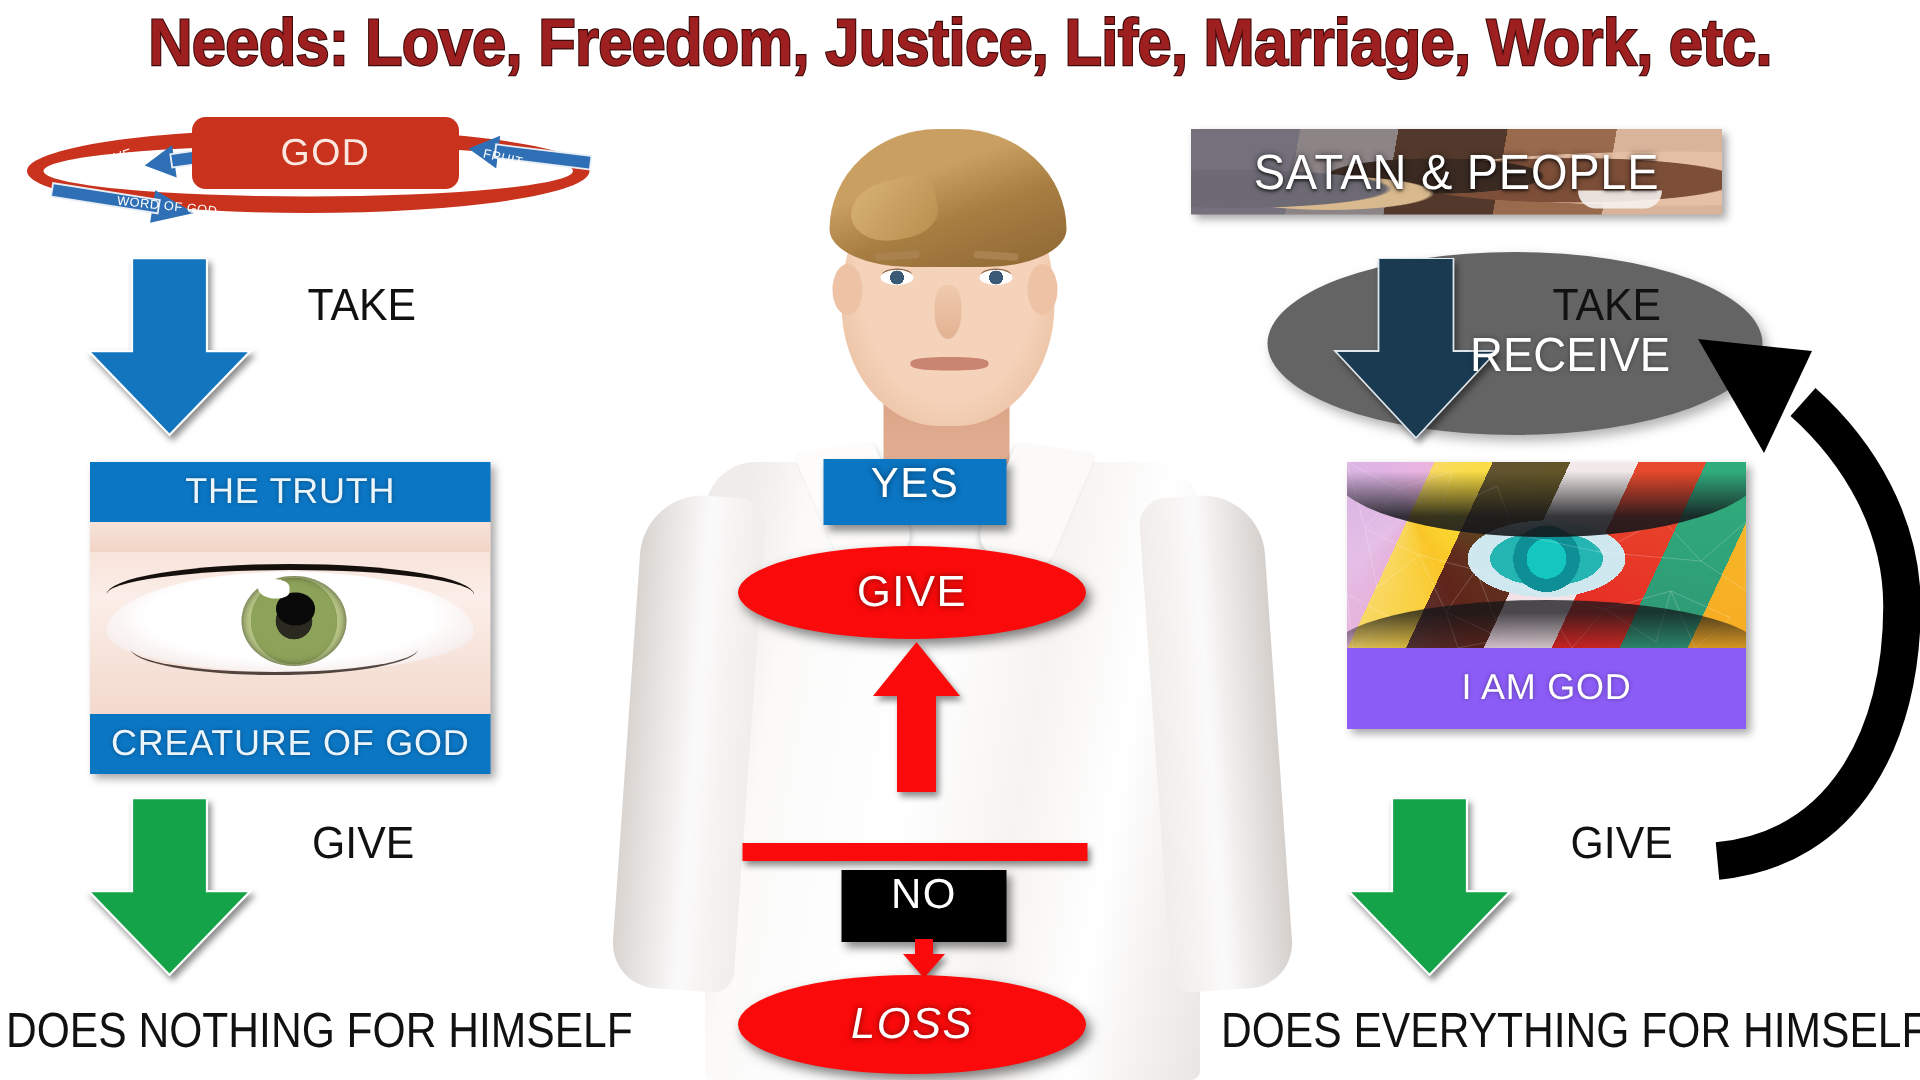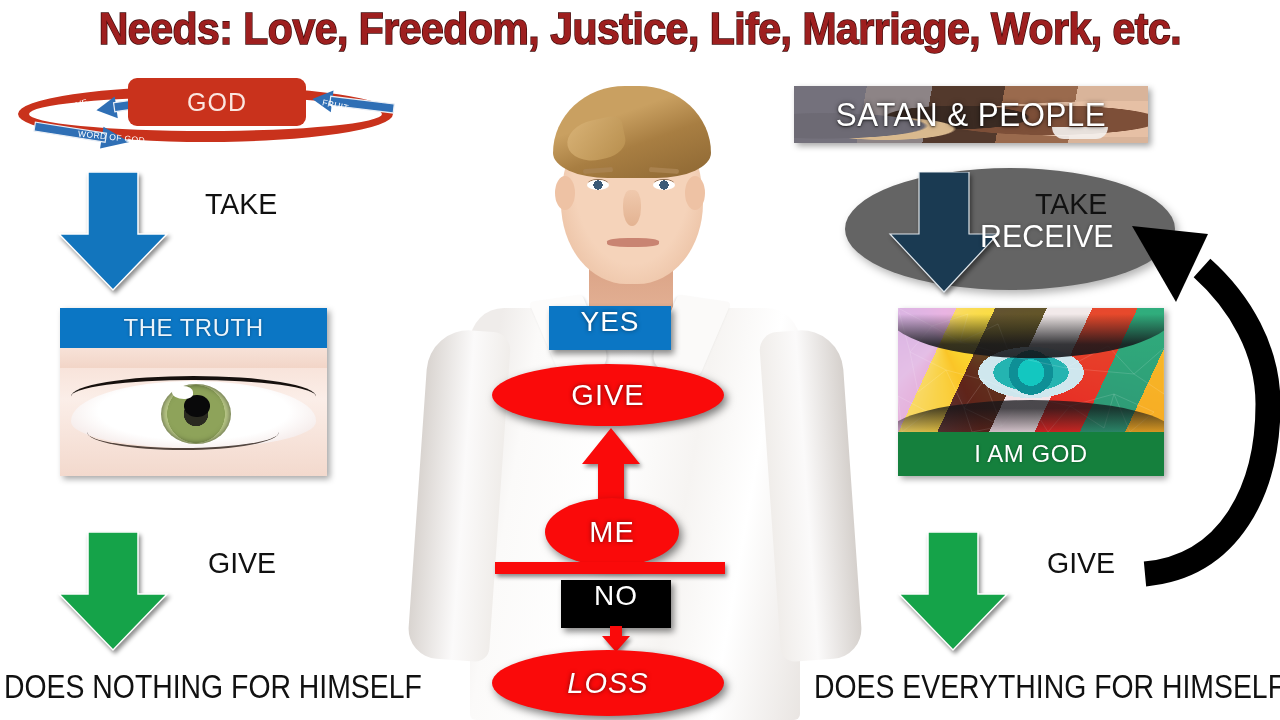--- a/index.html
+++ b/index.html
@@ -296,20 +296,21 @@
     <div class="cap" style="height:40px; background:#0b76c4;">THE TRUTH</div>
     <div class="eye-photo eye-real" style="height:128px;">
       <div class="brow"></div>
       <div class="sclera"></div>
       <div class="iris"></div>
       <div class="pupil"></div>
       <div class="glint"></div>
       <div class="lash"></div>
       <div class="lashlow"></div>
     </div>
+    <div class="cap" style="height:40px; background:#0b76c4;">CREATURE OF GOD</div>
   </div>
 
   <svg class="barrow" style="left:57px; top:532px;" width="112" height="120" viewBox="0 0 112 120">
     <polygon points="31,0 81,0 81,62 110,62 56,118 2,62 31,62" fill="#15a349" stroke="#ffffff" stroke-width="1.5"></polygon>
   </svg>
   <div class="plain lbl-mid" style="left:208px; top:546px;">GIVE</div>
 
   <div class="plain lbl-bottom" style="left:4px; top:668px;">DOES NOTHING FOR HIMSELF</div>
 
   <div class="man">
@@ -334,23 +335,20 @@
   </div>
 
   <div class="ell" style="left:492px; top:364px; width:232px; height:62px;">
     <span>GIVE</span>
   </div>
 
   <svg class="barrow" style="left:568px; top:424px;" width="86" height="106" viewBox="0 0 86 106">
     <polygon points="43,4 72,40 56,40 56,104 30,104 30,40 14,40" fill="#fa0a0a"></polygon>
   </svg>
 
-  <div class="ell" style="left:545px; top:498px; width:134px; height:68px;">
-    <span>ME</span>
-  </div>
 
   <div class="redbar" style="left:495px; top:562px; width:230px; height:12px;"></div>
 
   <div class="tagbox" style="left:561px; top:580px; width:110px; height:48px; background:#000000;">
     <span>NO</span>
   </div>
 
   <svg class="barrow" style="left:596px; top:626px;" width="40" height="28" viewBox="0 0 40 28">
     <polygon points="14,0 26,0 26,10 34,10 20,26 6,10 14,10" fill="#fa0a0a"></polygon>
   </svg>
@@ -379,21 +377,21 @@
         <g stroke="#ffffff" stroke-width="0.5" fill="none" opacity="0.5">
           <path d="M0 0 L34 18 L12 44 Z M34 18 L70 6 L62 34 Z M62 34 L100 16 L112 48 Z M112 48 L150 30 L168 60 Z
                    M168 60 L210 38 L236 66 Z M236 66 L266 40 L266 86 Z M12 44 L48 62 L20 84 Z M48 62 L86 72 L66 100 Z
                    M86 72 L128 88 L104 118 Z M128 88 L172 98 L150 124 Z M172 98 L216 86 L206 120 Z M216 86 L256 104 L232 124 Z
                    M0 88 L30 104 L4 124 Z M66 100 L104 118 L74 124 Z"></path>
         </g>
       </svg>
       <div class="upperlid"></div>
       <div class="lowerlid"></div>
     </div>
-    <div class="cap b" style="height:44px; background:#15803d;">I AM GOD</div>
+    <div class="cap b" style="height:54px; background:#8b5cf6;">I AM GOD</div>
   </div>
 
   <svg class="barrow" style="left:897px; top:532px;" width="112" height="120" viewBox="0 0 112 120">
     <polygon points="31,0 81,0 81,62 110,62 56,118 2,62 31,62" fill="#15a349" stroke="#ffffff" stroke-width="1.5"></polygon>
   </svg>
   <div class="plain lbl-mid" style="left:1047px; top:546px;">GIVE</div>
 
   <svg class="curvearrow" viewBox="0 0 190 400">
     <path d="M58 382 C 40 382, 40 382, 58 382 L58 382 Z" fill="none"></path>
     <path d="M55 384 C 140 376, 178 300, 178 214 C 178 160, 150 112, 112 78" stroke="#000000" stroke-width="25" fill="none" stroke-linecap="butt"></path>

